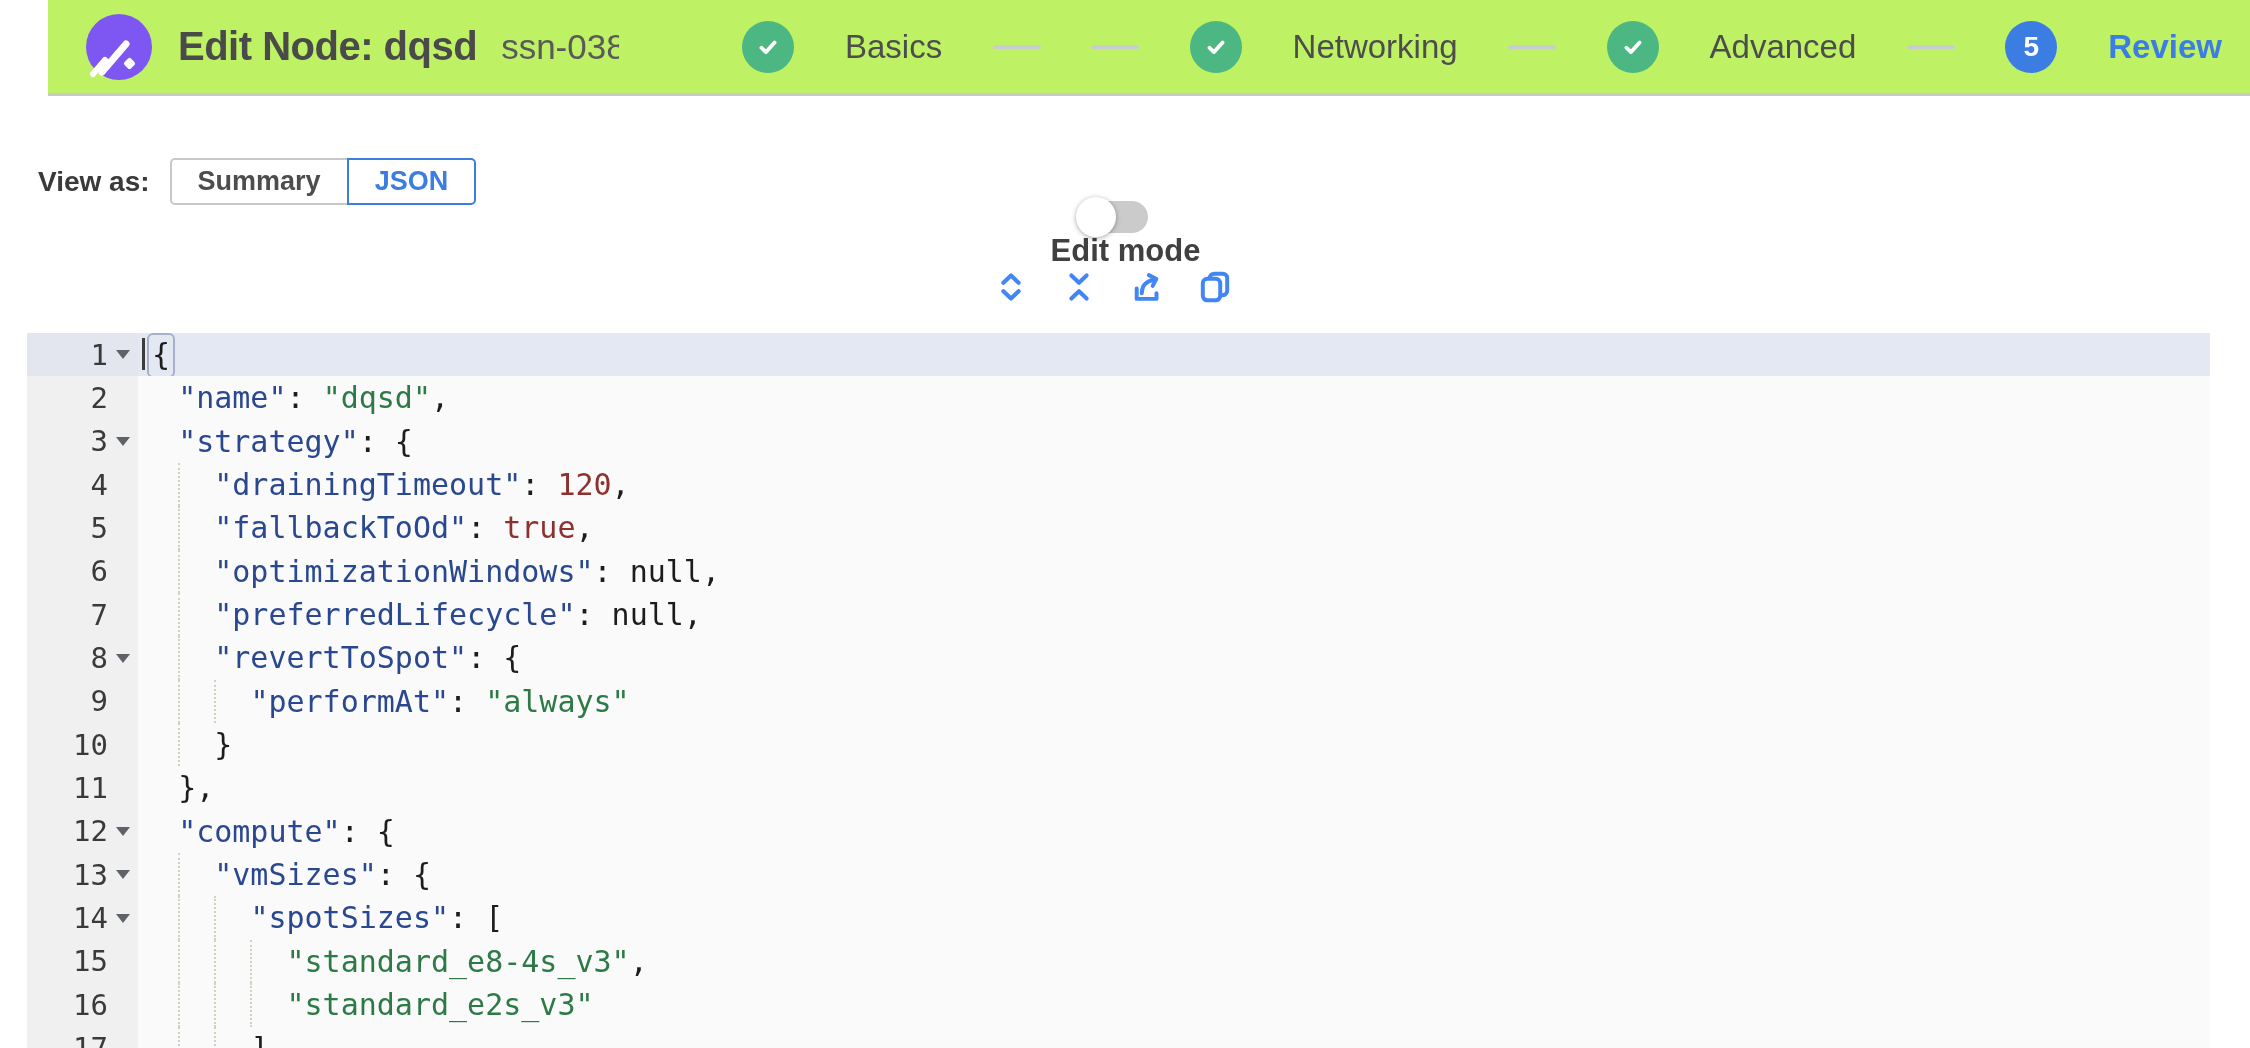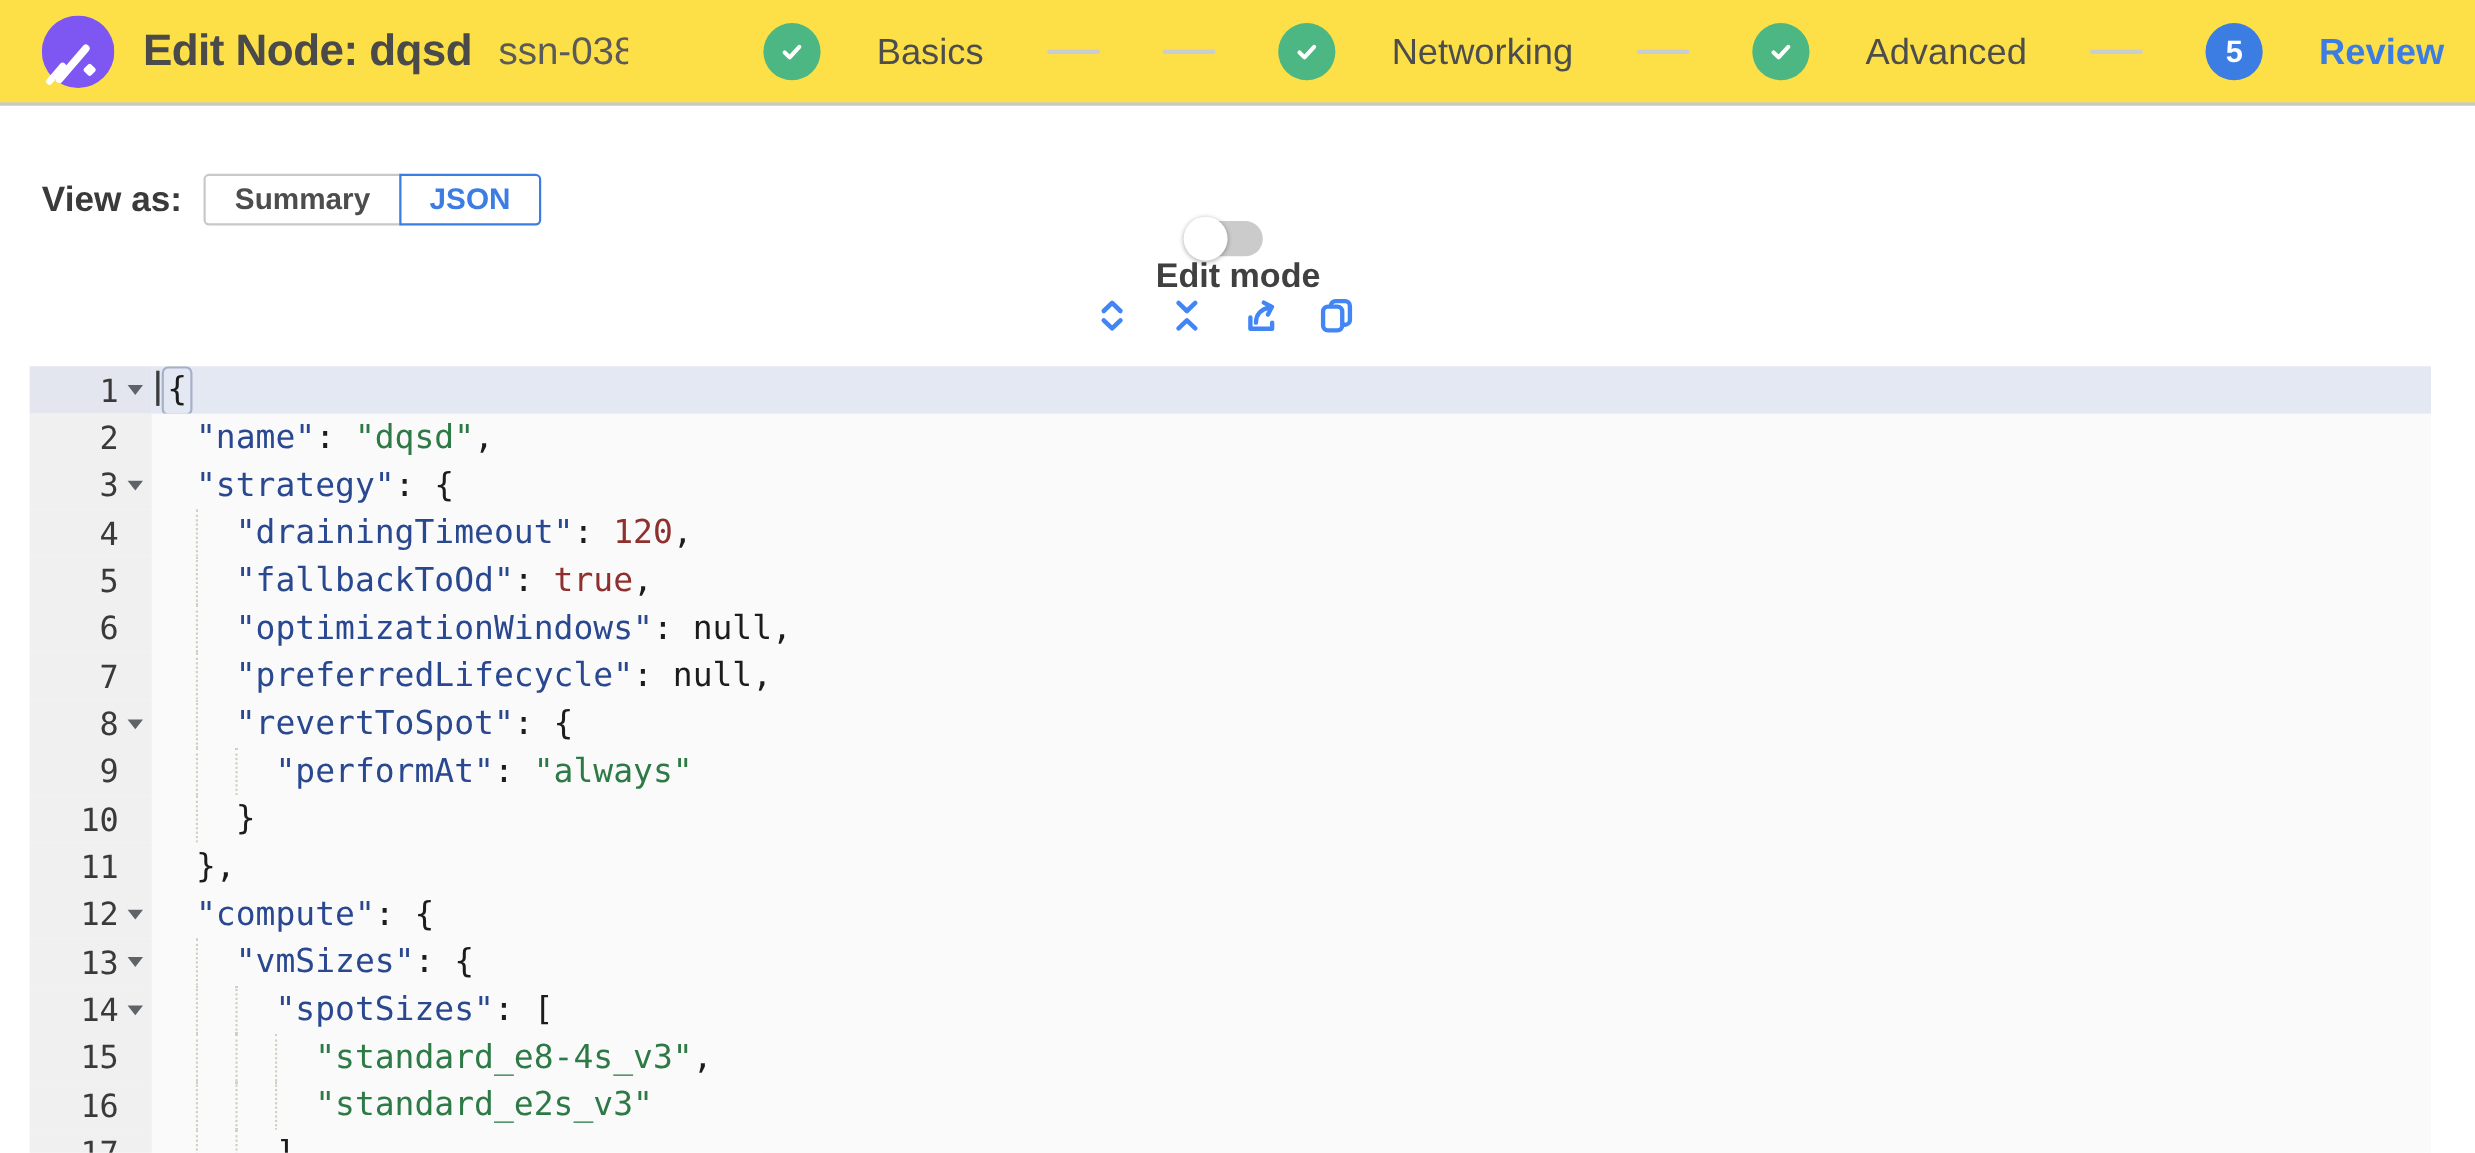--- a/index.html
+++ b/index.html
@@ -1,42 +1,42 @@
 <!DOCTYPE html>
 <html><head>
 <meta charset="utf-8">
 <style>
   * { margin:0; padding:0; box-sizing:border-box; }
   html,body { width:2250px; height:1048px; overflow:hidden; background:#fff;
     font-family:"Liberation Sans", sans-serif; }
 
   
   .hdr { height:96px; display:flex; align-items:center;
-    padding:0 28px 0 38px; border-bottom:3px solid #c9c9c9; background:#fde047; }
+    padding:0 28px 0 38px; border-bottom:3px solid #c9c9c9; background:#bef264;margin-left:48px; }
   .logo { width:66px; height:66px; flex:0 0 auto; }
   .title-group { width:540px; flex:0 0 auto; display:flex; align-items:center;
     overflow:hidden; white-space:nowrap; margin-left:26px; }
   .page-title { font-size:40px; font-weight:700; color:#4a4a4a; letter-spacing:-0.5px; }
   .subtitle { font-size:35px; color:#5a5a5a; margin-left:24px; display:inline-block;
     max-width:118px; overflow:hidden; }
   .stepper { flex:1; display:flex; align-items:center; justify-content:space-between;
     margin-left:24px; }
   .step { display:flex; align-items:center; cursor:pointer;gap:36px; }
   .step-circle { width:52px; height:52px; border-radius:50%; display:flex;
     align-items:center; justify-content:center; flex:0 0 auto; }
   .step-circle.green { background:#4cb782; }
   .step-circle.blue  { background:#3b7de2; color:#fff; font-size:28px; font-weight:700; }
   .step-circle svg { width:28px; height:28px; }
   .step-label { margin-left:15px; font-size:33px; font-weight:500; color:#4d4d4d; }
   .step-label.blue { color:#3b7de2; font-weight:700; }
   .connector { width:48px; height:4px; background:#c9cdd2; border-radius:2px; }
 
   
   .viewas-row { margin:62px 0 0 38px; display:flex; align-items:center; height:47px; }
-  .viewas-label { font-size:32px; font-weight:700; color:#3a3a3a; margin-right:20px; }
+  .viewas-label { font-size:28px; font-weight:700; color:#3a3a3a; margin-right:20px; }
   .segmented { display:flex;border-radius:14px; }
   .seg-btn { height:47px; padding:0 26px; background:#fff; font-size:27px; font-weight:700;
     color:#4d4d4d; border:2px solid #c8c8c8; cursor:pointer;
     font-family:"Liberation Sans", sans-serif; }
   .seg-btn:first-child { border-radius:5px 0 0 5px; }
   .seg-btn:last-child  { border-radius:0 5px 5px 0; }
   .seg-btn.sel { border:2px solid #3b7de2; color:#3b7de2; margin-left:-2px; z-index:2; }
 
   
   .toolbar-row { margin:50px 25px 0 0; height:52px; display:flex;

